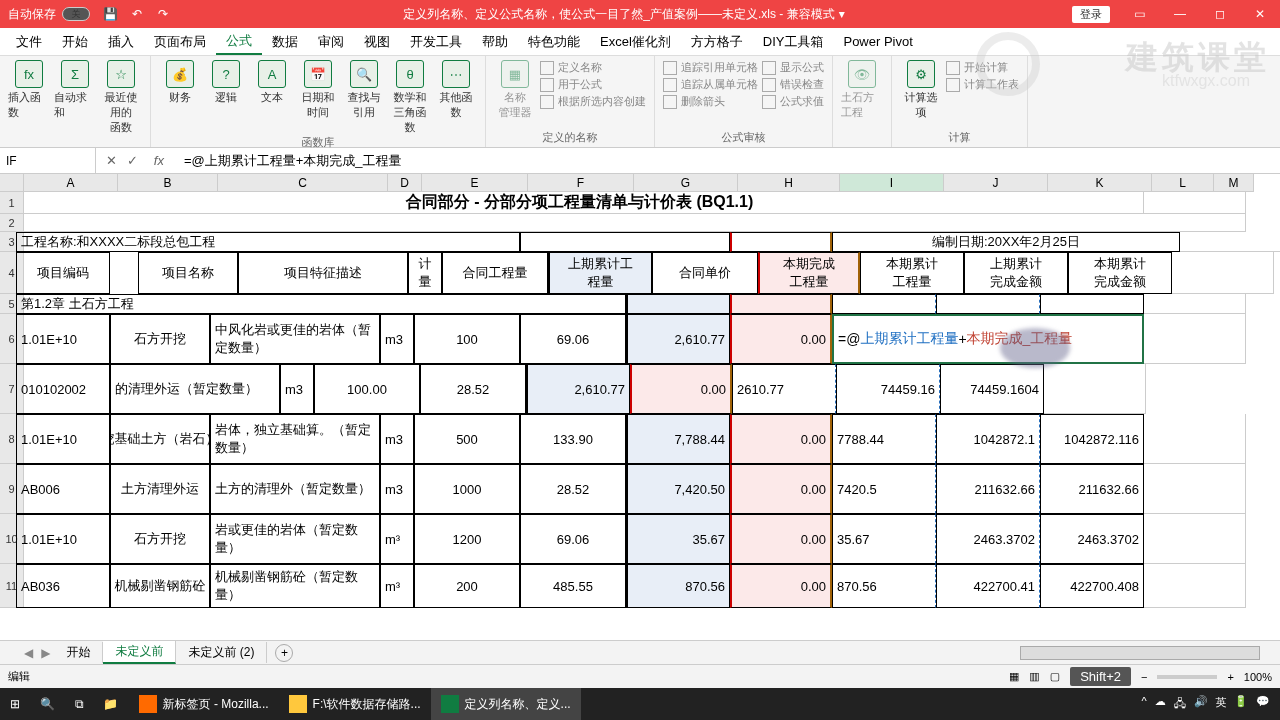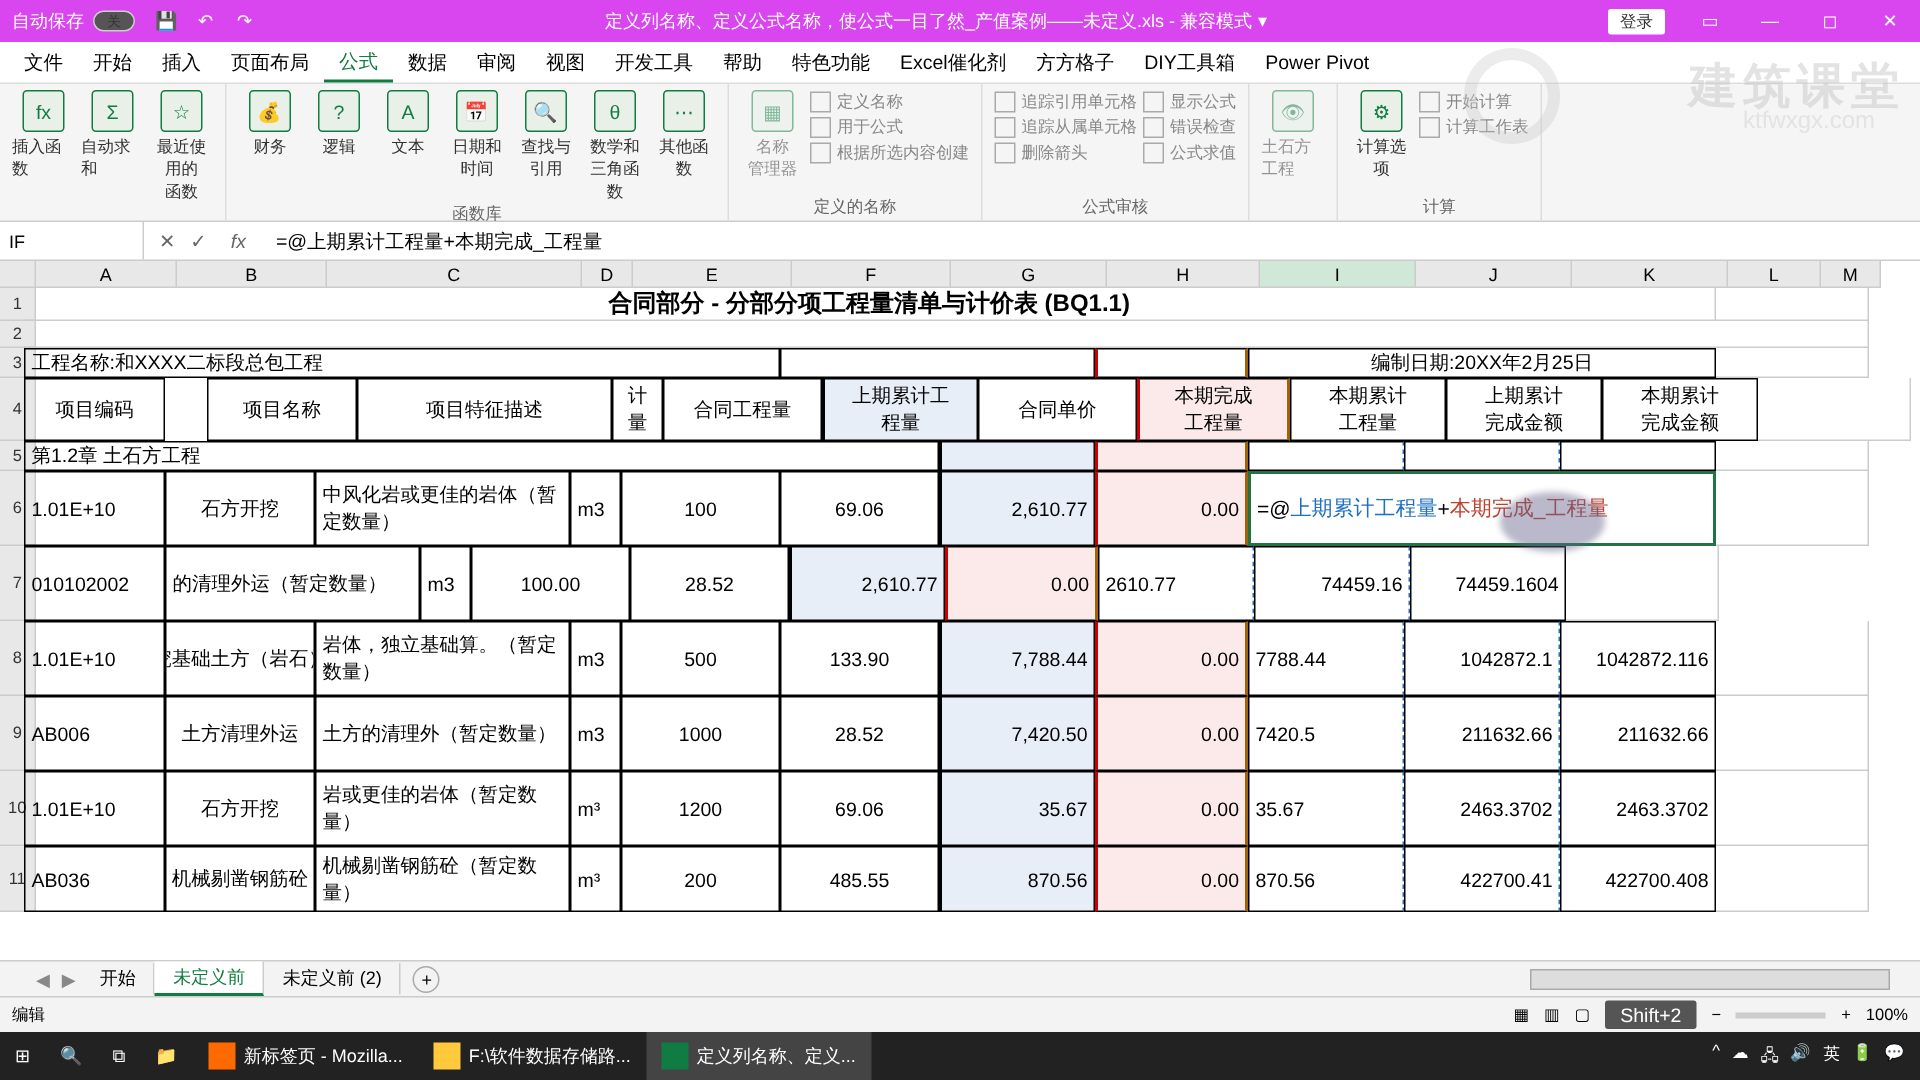--- a/index.html
+++ b/index.html
@@ -1,18 +1,18 @@
 <!DOCTYPE html>
 <html><head>
 <meta charset="utf-8">
 <style>
 * { margin: 0; padding: 0; box-sizing: border-box; font-family: "Microsoft YaHei", sans-serif; }
 body { width: 1280px; height: 720px; background: #f3f3f3; overflow: hidden; position: relative; }
 
-.titlebar { height: 28px; background: #d946ef; color: #fff; display: flex; align-items: center; font-size: 12px; }
+.titlebar { height: 28px; background: #ef4444; color: #fff; display: flex; align-items: center; font-size: 12px; }
 .titlebar .autosave { display: flex; align-items: center; gap: 6px; padding: 0 8px; }
 .autosave-switch { width:28px; height:14px; border:1px solid #ccc; border-radius:8px; display:flex; align-items:center; justify-content:center; font-size:9px; color:#333; background:#555; }
 .titlebar .tb-icon { width: 26px; display: flex; justify-content: center; align-items: center;}
 .titlebar .title-text { flex: 1; text-align: center; display:flex; justify-content:center; gap:4px; align-items:center;}
 .titlebar .win-btns { display: flex; }
 .titlebar .login-btn { background:#fff; color:#333; padding:1px 8px; border-radius:2px; margin-right:10px; font-size:11px;}
 .titlebar .win-btn { width: 40px; text-align: center; }
 
 .menubar { height: 28px; background: #fff; display: flex; align-items: center; font-size: 13px; border-bottom:1px solid #ddd; padding-left:6px; }
 .menubar .menu-item { padding: 0 10px; height: 100%; display: flex; align-items: center; cursor: pointer; }
@@ -313,21 +313,21 @@
         <div class="cell center bold" style="width: 1128px; height: 100%; font-size: 16px;">合同部分 - 分部分项工程量清单与计价表 (BQ1.1)</div>
         <div class="cell " style="width: 102px; height: 100%;"></div>
       </div>
       <div class="grow" style="height: 18px;">
         <div class="cell " style="width: 1230px; height: 100%;"></div>
       </div>
       <div class="grow" style="height: 20px;">
         <div class="cell bordered" style="width: 504px; height: 100%;">工程名称:和XXXX二标段总包工程</div>
         <div class="cell bordered" style="width: 210px; height: 100%;"></div>
         <div class="cell bordered red-border" style="width: 102px; height: 100%;"></div>
-        <div class="cell bordered center" style="width: 312px; height: 100%;">编制日期:20XX年2月25日</div>
+        <div class="cell bordered center" style="width: 348px; height: 100%;">编制日期:20XX年2月25日</div>
         <div class="cell " style="width: 102px; height: 100%;"></div>
       </div>
       <div class="grow" style="height: 42px;">
         <div class="cell bordered center" style="width: 94px; height: 100%; white-space: pre-line; text-align: center;">项目编码</div>
         <div class="cell bordered center" style="width: 100px; height: 100%; white-space: pre-line; text-align: center; margin-left: 28px;">项目名称</div>
         <div class="cell bordered center" style="width: 170px; height: 100%; white-space: pre-line; text-align: center;">项目特征描述</div>
         <div class="cell bordered center" style="width: 34px; height: 100%; white-space: pre-line; text-align: center;">计
 量</div>
         <div class="cell bordered center" style="width: 106px; height: 100%; white-space: pre-line; text-align: center;">合同工程量</div>
         <div class="cell bordered center bg-blue thick-left" style="width: 104px; height: 100%; white-space: pre-line; text-align: center;">上期累计工

